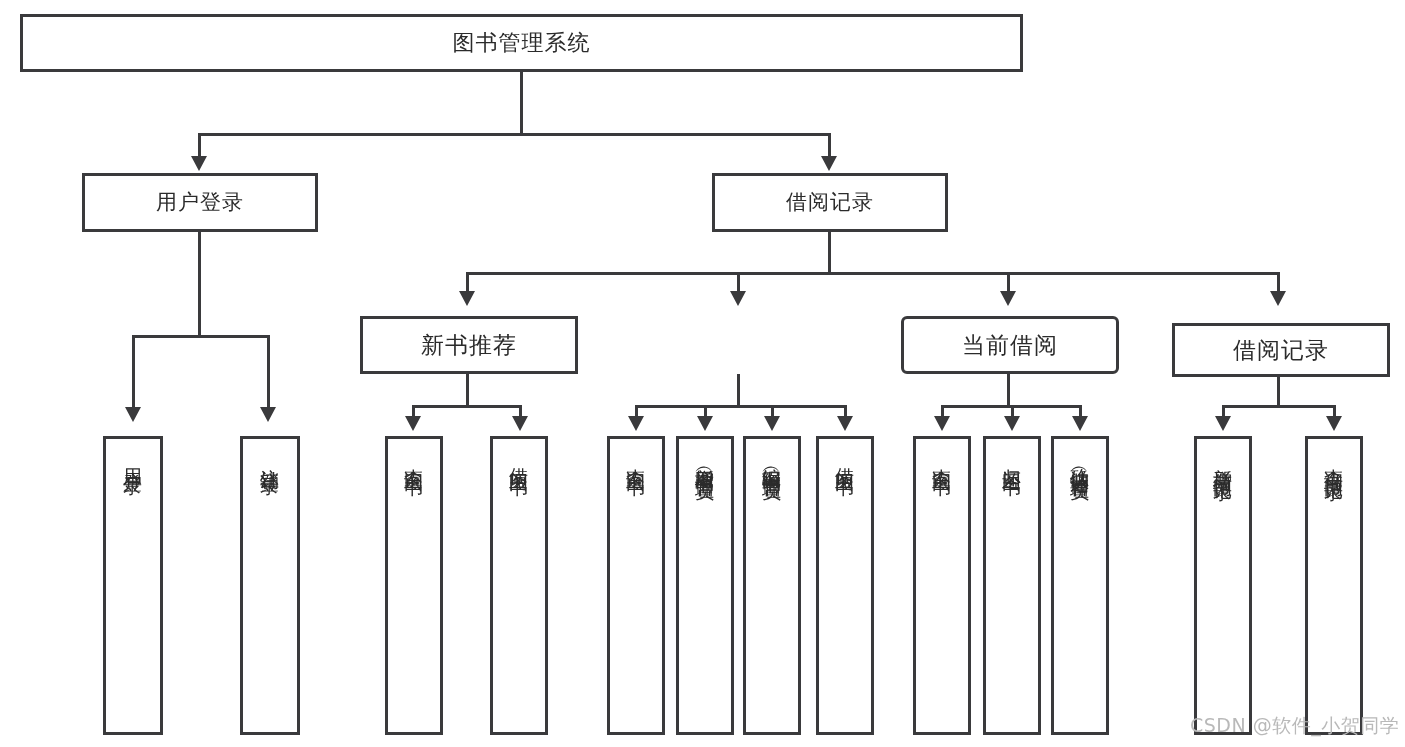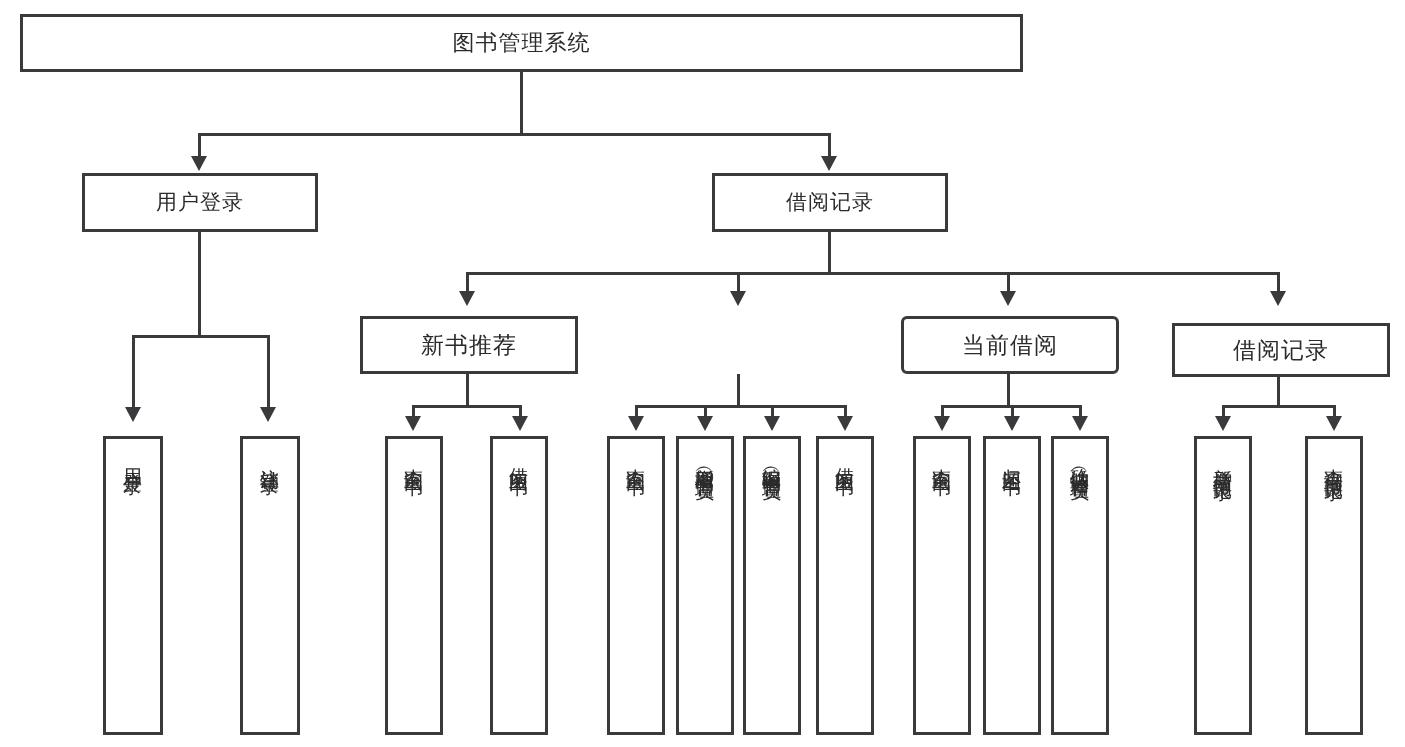--- a/index.html
+++ b/index.html
@@ -213,14 +213,15 @@
     <span class="label">确认归还（管理员）</span>
   </div>
 
   <div class="node leaf" style="left:1194px; top:436px; width:58px; height:299px;">
     <span class="label">新增借阅记录</span>
   </div>
   <div class="node leaf" style="left:1305px; top:436px; width:58px; height:299px;">
     <span class="label">查询借阅记录</span>
   </div>
 
+  <div class="watermark" style="left:1190px; top:713px;">CSDN @软件_小贺同学</div>
 
 </div>
 
 </body></html>

